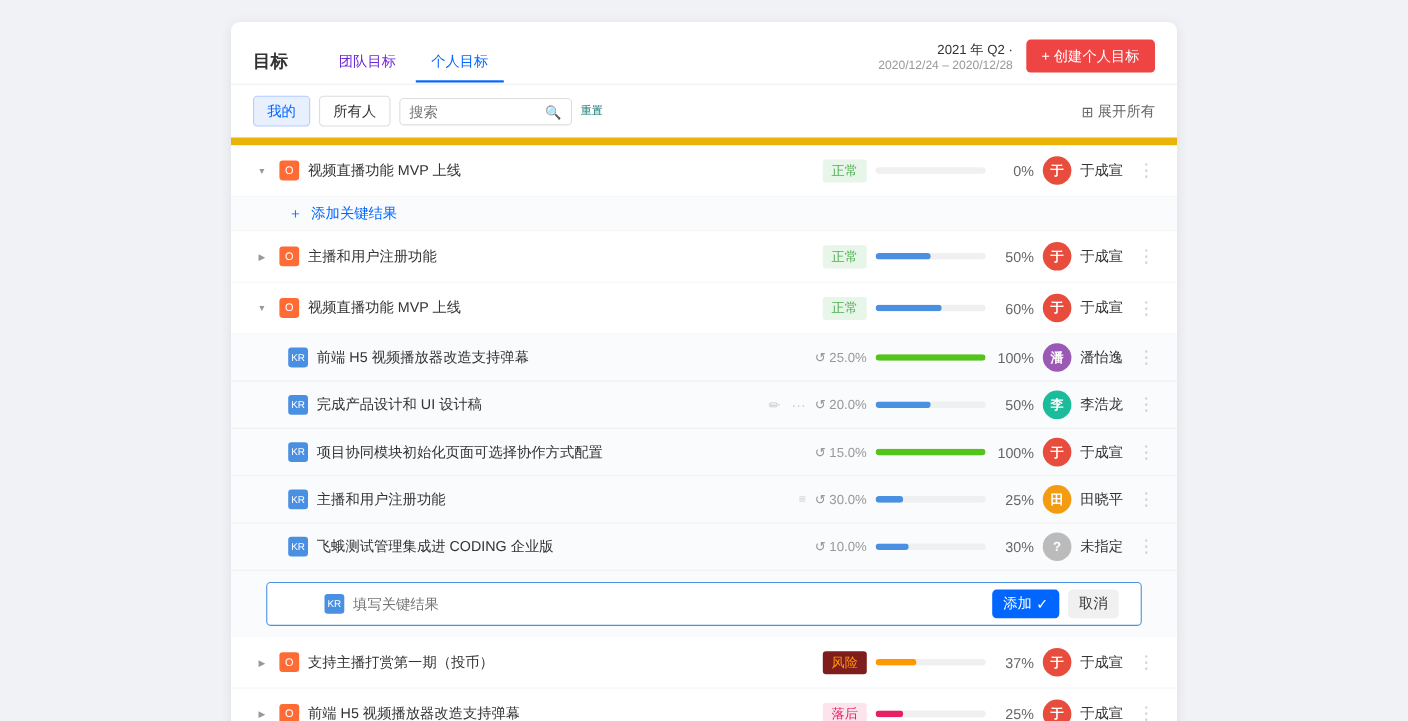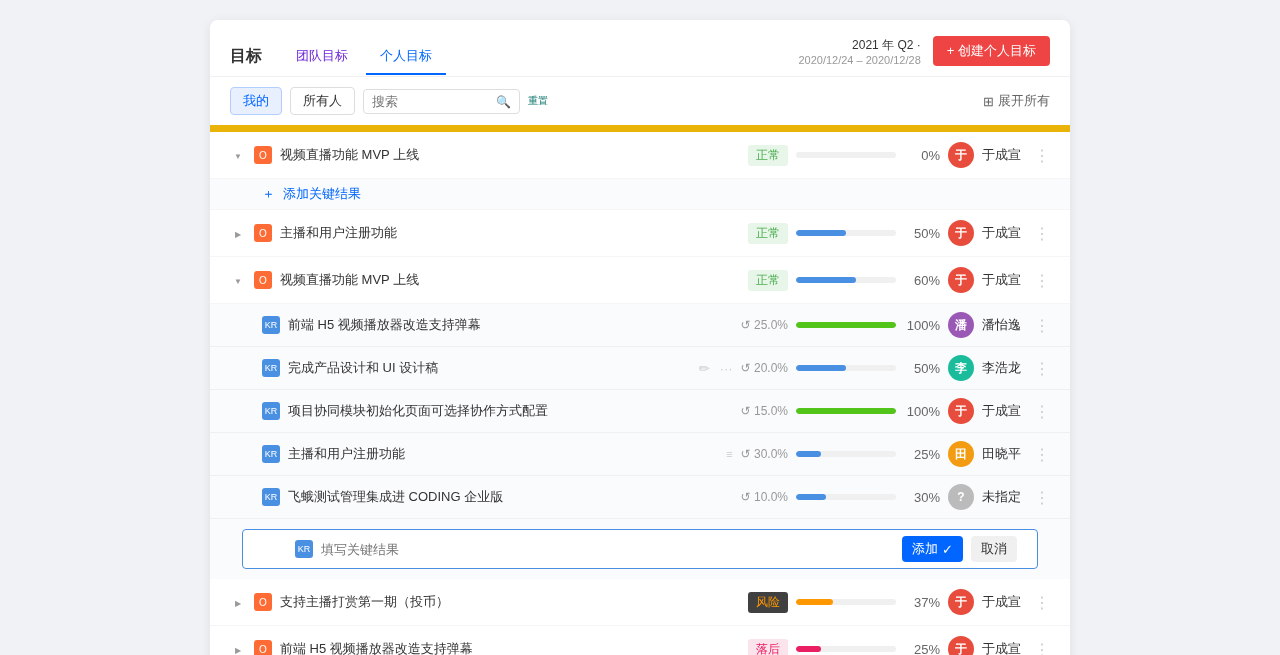--- a/index.html
+++ b/index.html
@@ -27,21 +27,21 @@
     .header {
       display: flex;
       align-items: center;
       padding: 16px 20px 0 20px;
       border-bottom: 1px solid #f0f0f0;
     }
     .header-title {
       font-size: 16px;
       font-weight: 600;
       color: #333;
-      margin-right: 20px;
+      margin-right: 32px;
     }
     .tab-nav {
       display: flex;
       gap: 4px;
     }
     .tab-item {
       padding: 8px 14px;
       font-size: 13px;
       color: #6d28d9;
       cursor: pointer;
@@ -179,21 +179,21 @@
       color: #333;
       font-weight: 500;
     }
     .status-badge {
       border-radius: 3px;
       padding: 2px 8px;
       font-size: 12px;
       flex-shrink: 0;
     }
     .status-normal { background: #e8f5e9; color: #4caf50; }
-    .status-risk { background: #404040; color: #ff9800; }
+    .status-risk { background: #7f1d1d; color: #ff9800; }
     .status-danger { background: #fce4ec; color: #e91e63; }
     .progress-bar-wrap {
       width: 100px;
       height: 6px;
       background: #f0f0f0;
       border-radius: 3px;
       overflow: hidden;
       flex-shrink: 0;
     }
     .progress-bar-fill {

